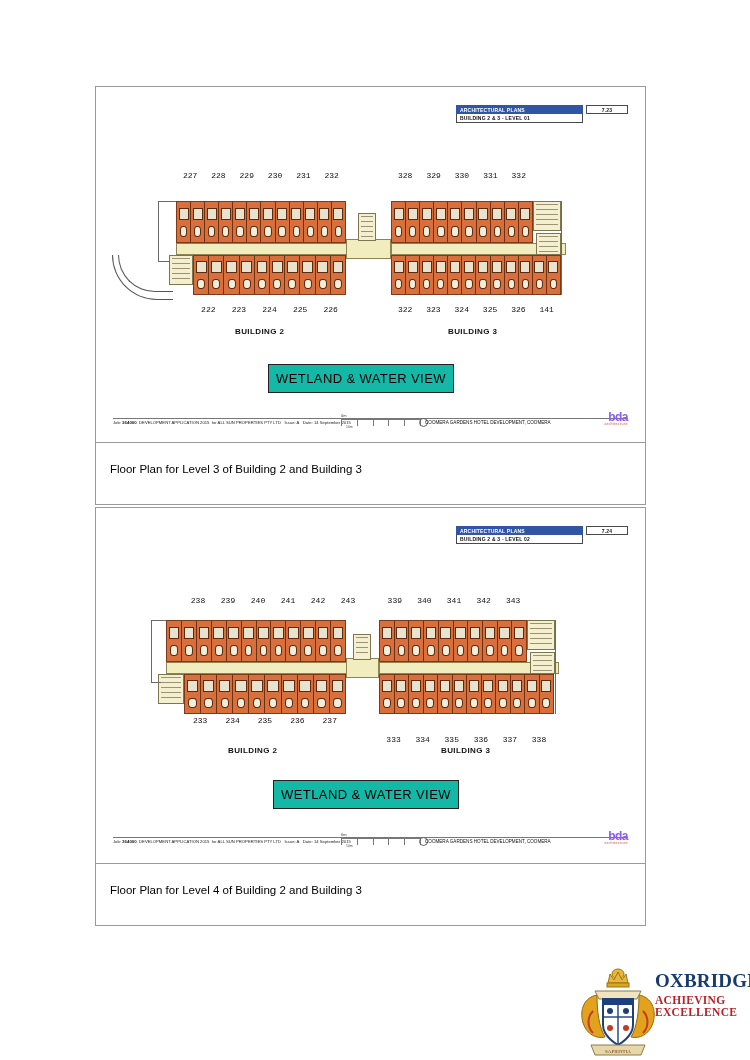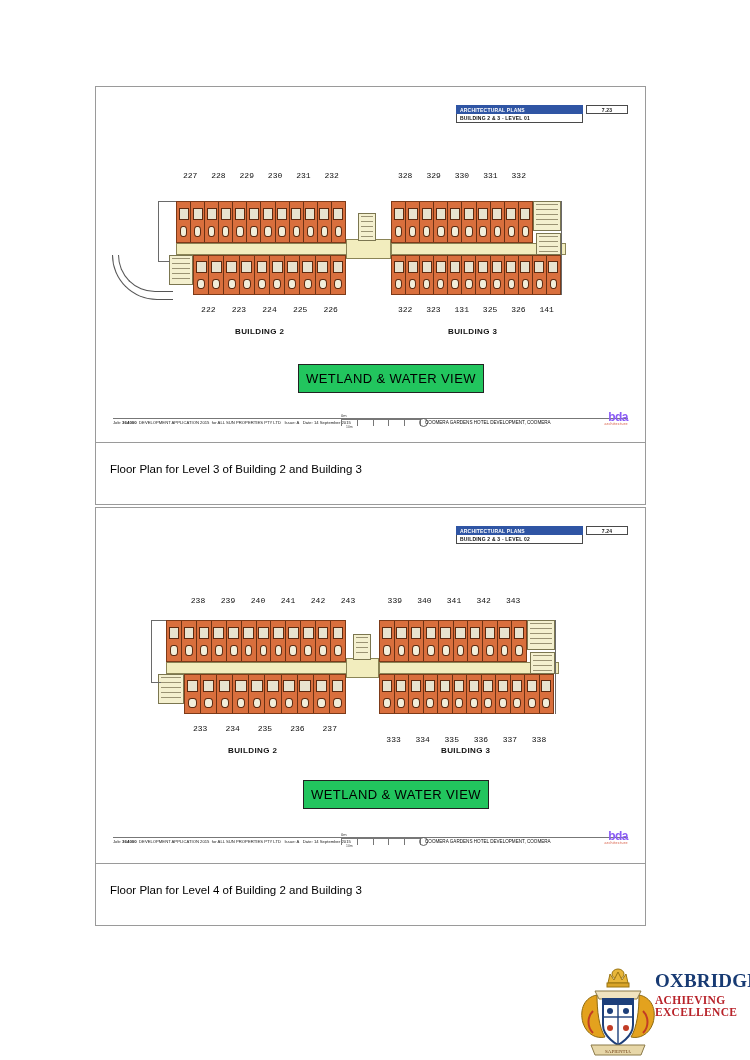--- a/index.html
+++ b/index.html
@@ -189,28 +189,27 @@
     font-size: 8px;
     font-weight: bold;
     letter-spacing: .4px;
     color: #111;
   }
 
   
   .viewbox {
     position: absolute;
     border: 1px solid #222;
-    background: #22c55e;
+    background: #14b8a6;
     display: flex;
     align-items: center;
     justify-content: center;
     font-size: 13px;
     letter-spacing: .4px;
     color: #000;
-    margin-left: 30px;
   }
 
   
   .footer-strip {
     position: absolute;
     left: 17px;
     right: 17px;
     height: 22px;
     font-size: 4.2px;
     color: #1a1a1a;
@@ -474,21 +473,21 @@
       <div class="numrow" style="left:97px; top:218px; width:153px;">
         <span style="width:30.6px">222</span>
         <span style="width:30.6px">223</span>
         <span style="width:30.6px">224</span>
         <span style="width:30.6px">225</span>
         <span style="width:30.6px">226</span>
       </div>
       <div class="numrow" style="left:295px; top:218px; width:170px;">
         <span style="width:28.3px">322</span>
         <span style="width:28.3px">323</span>
-        <span style="width:28.3px">131</span>
+        <span style="width:28.3px">324</span>
         <span style="width:28.3px">325</span>
         <span style="width:28.3px">326</span>
         <span style="width:28.3px">141</span>
       </div>
 
       <div class="bldg-label" style="left:139px; top:240px;">BUILDING 2</div>
       <div class="bldg-label" style="left:352px; top:240px;">BUILDING 3</div>
 
       <div class="viewbox" style="left:172px; top:277px; width:184px; height:27px;">WETLAND &amp; WATER VIEW</div>
 
@@ -622,21 +621,21 @@
         </div>
         <div class="core" style="left:431px; top:112px; width:28px; height:30px;">
           <div class="core-lines"></div>
         </div>
         <div class="core" style="left:434px; top:144px; width:25px; height:22px;">
           <div class="core-lines"></div>
         </div>
         <div class="hairline" style="left:459px; top:112px; width:1px; height:94px;"></div>
       </div>
 
-      <div class="numrow" style="left:88px; top:216px; width:162px;">
+      <div class="numrow" style="left:88px; top:208px; width:162px;">
         <span style="width:32.4px">233</span>
         <span style="width:32.4px">234</span>
         <span style="width:32.4px">235</span>
         <span style="width:32.4px">236</span>
         <span style="width:32.4px">237</span>
       </div>
       <div class="numrow" style="left:283px; top:227px; width:175px;">
         <span style="width:29.1px">333</span>
         <span style="width:29.1px">334</span>
         <span style="width:29.1px">335</span>

